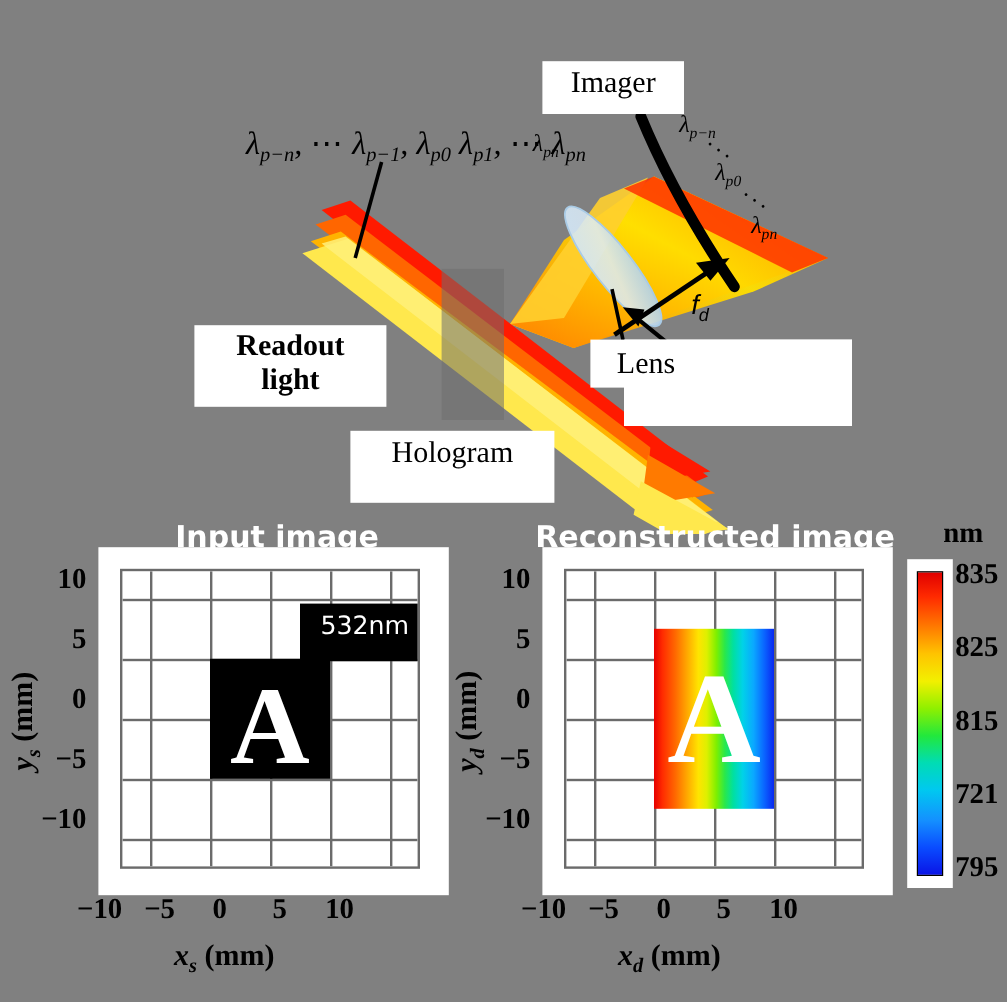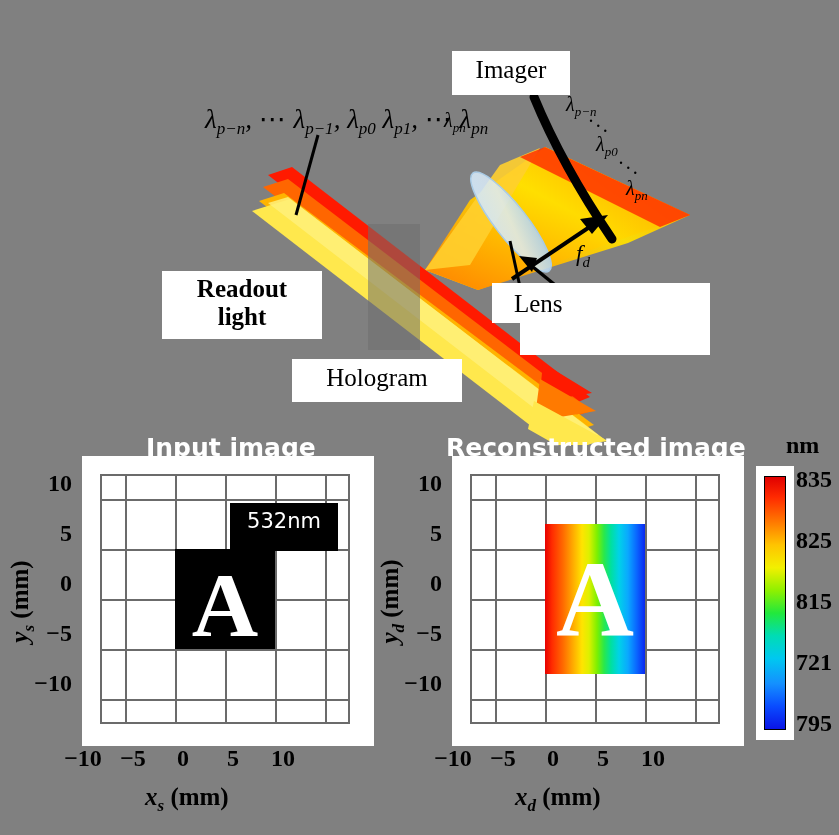--- a/index.html
+++ b/index.html
@@ -31,21 +31,21 @@
   
   #diagram {
     position: absolute;
     left: 0; top: 0;
     width: 839px; height: 430px; margin-top: 15px;
   }
 
   
   #imager-box   { left: 452px; top: 36px;  width: 118px; height: 44px; }
   #readout-box  { left: 162px; top: 256px; width: 160px; height: 68px; font-weight: bold; }
-  #hologram-box { left: 292px; top: 344px; width: 170px; height: 43px; }
+  #hologram-box { left: 292px; top: 344px; width: 170px; height: 60px; }
   #lens-box-a   { left: 492px; top: 268px; width: 218px; height: 40px; }
   #lens-box-b   { left: 520px; top: 268px; width: 190px; height: 72px; }
 
   .box-text {
     position: absolute;
     left: 0; right: 0;
     text-align: center;
     font-family: "Liberation Serif", serif;
     font-size: 25px;
     color: #000;
@@ -89,21 +89,21 @@
     color: #000;
     letter-spacing: 2px;
   }
   #dots-a { left: 586px; top: 100px; transform: rotate(35deg); }
   #dots-b { left: 616px; top: 142px; transform: rotate(35deg); }
 
   #fd-label {
     left: 576px; top: 226px;
     font-size: 23px;
     font-style: italic;
-    font-family: Liberation Serif, serif;
+    font-family: Liberation Sans, sans-serif;
     color: #000;
   }
   #fd-label .sub { font-size: 15px; vertical-align: sub; }
 
   
   .plot-title {
     position: absolute;
     font-family: "DejaVu Sans", sans-serif;
     font-weight: bold;
     font-size: 25px;
@@ -372,21 +372,21 @@
       <div class="gridline-h" style="top:23px;"></div>
       <div class="gridline-h" style="top:73px;"></div>
       <div class="gridline-h" style="top:123px;"></div>
       <div class="gridline-h" style="top:173px;"></div>
       <div class="gridline-h" style="top:223px;"></div>
 
       <div id="input-block" style="left:73px; top:73px; width:100px; height:100px;">
         <div class="letter-a" style="top:10px; font-size:92px;">A</div>
       </div>
 
-      <div class="badge" style="left:128px; top:27px; width:108px; height:48px;">532nm</div>
+      <div class="badge" style="left:148px; top:27px; width:108px; height:48px;">532nm</div>
     </div>
   </div>
 
   <div class="tick-y" style="left:12px; top:470px;">10</div>
   <div class="tick-y" style="left:12px; top:520px;">5</div>
   <div class="tick-y" style="left:12px; top:570px;">0</div>
   <div class="tick-y" style="left:12px; top:620px;">−5</div>
   <div class="tick-y" style="left:12px; top:670px;">−10</div>
 
   <div class="tick-x" style="left:53px;  top:745px;">−10</div>

